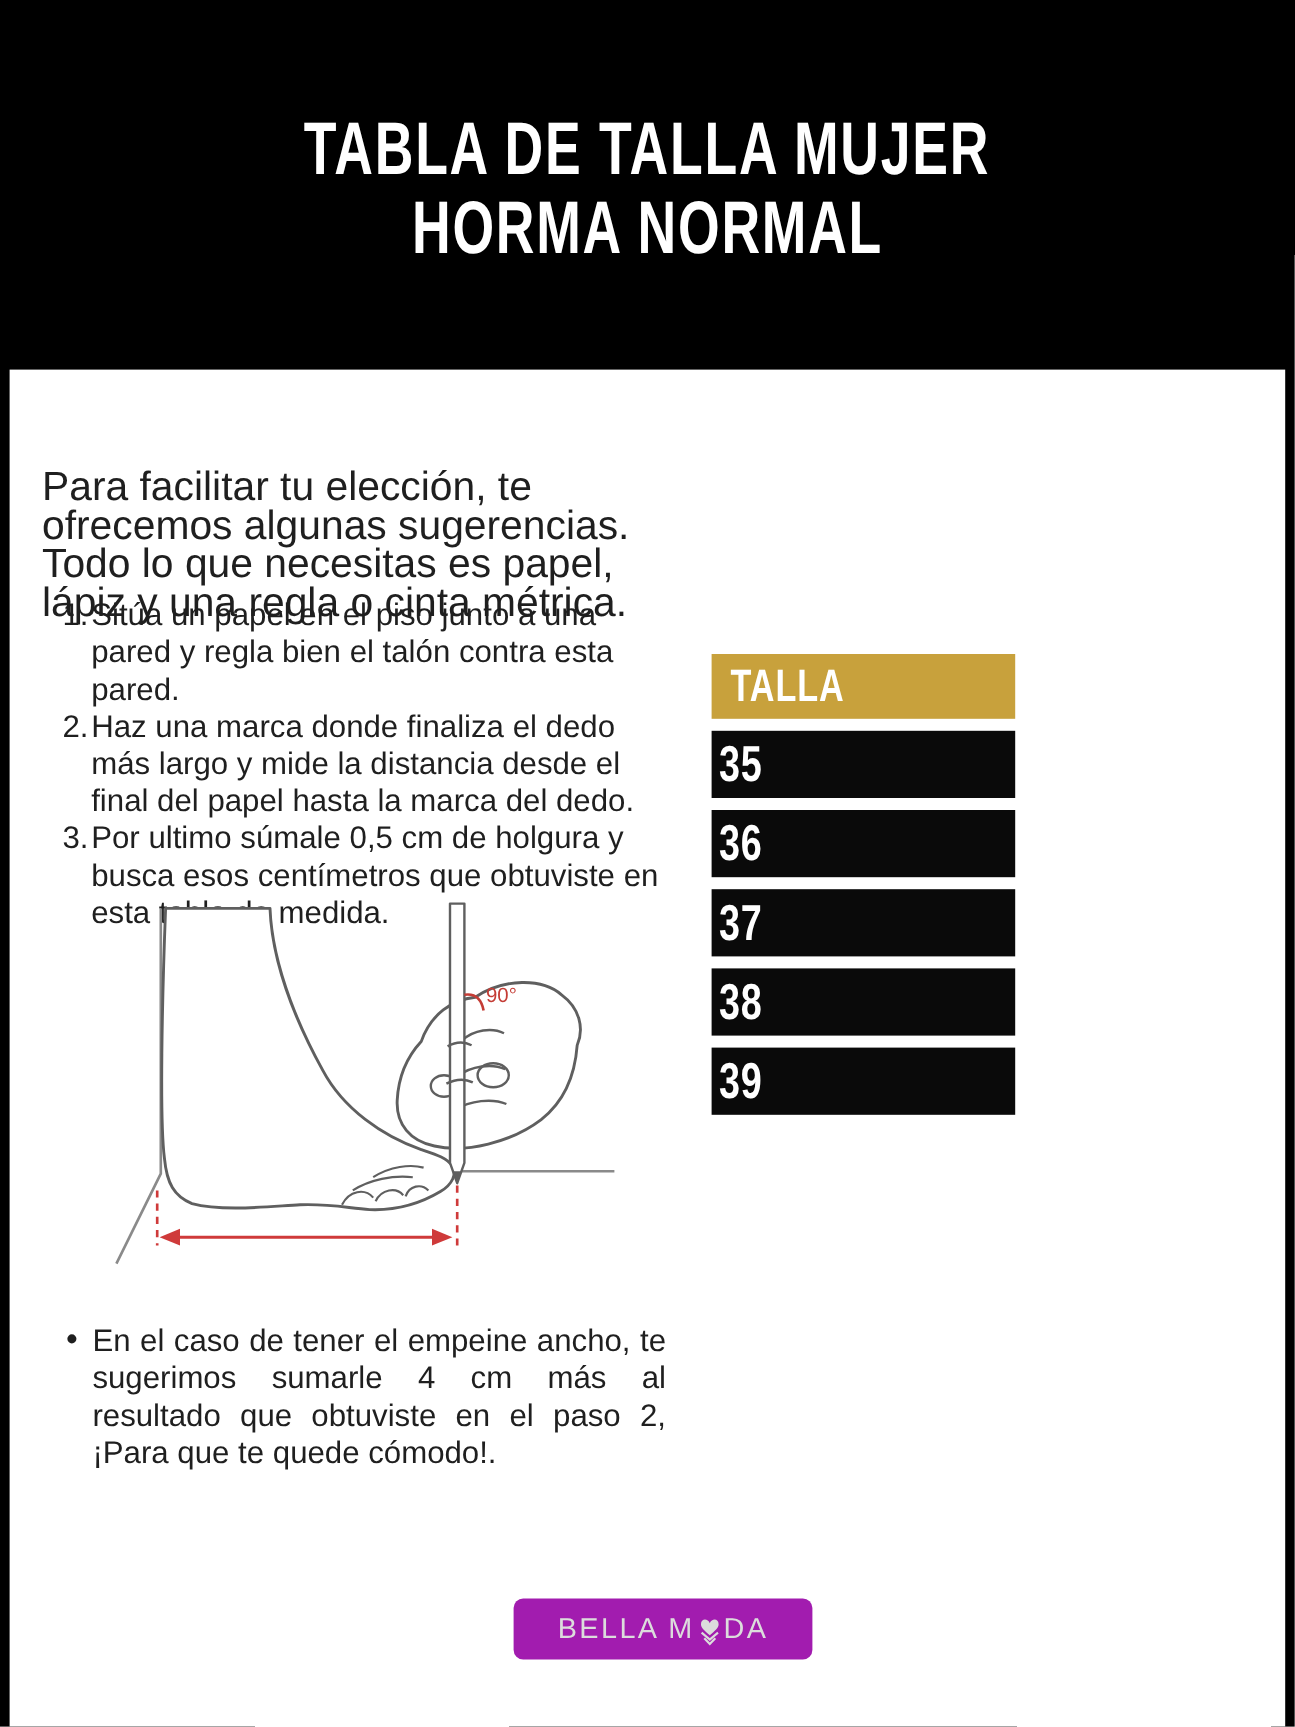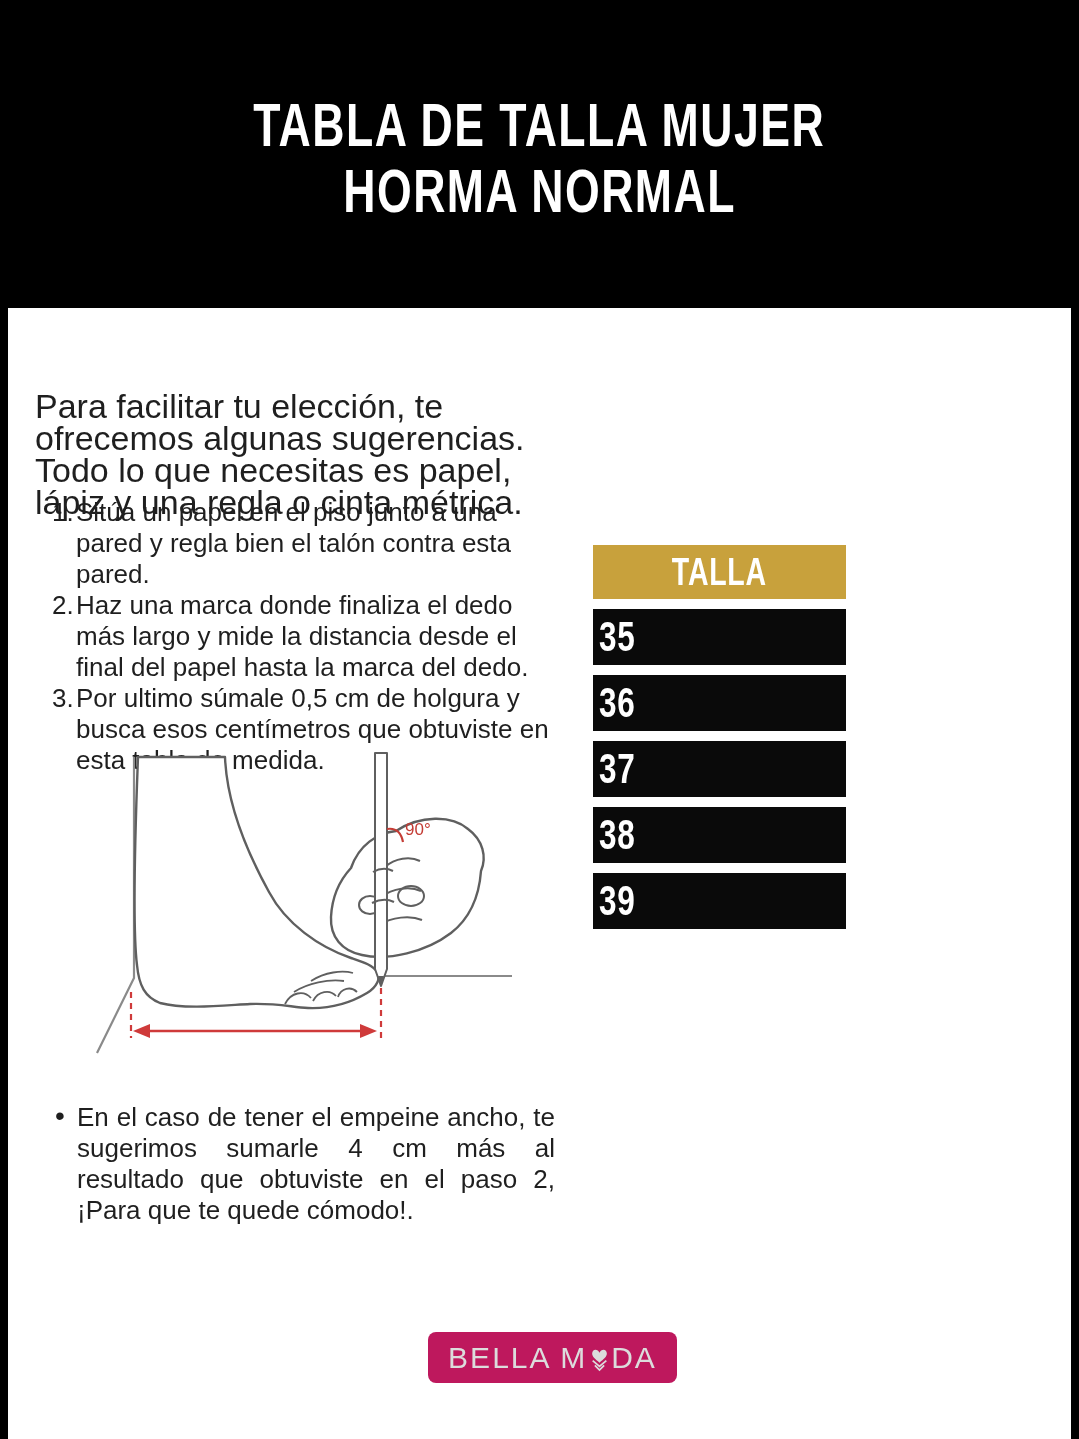--- a/index.html
+++ b/index.html
@@ -32,43 +32,43 @@
     list-style:none;font-size:26px;line-height:31px;color:#1f1f1f;
   }
   .step{position:relative;padding-left:24px;}
   .step-num{position:absolute;left:0;top:0;}
   
   .col{position:absolute;display:flex;flex-direction:column;gap:10px;}
   .col-talla{left:593px;top:545px;width:253px;}
   .col-cm{left:857px;top:545px;width:135px;}
   .th{
     height:54px;background:#C8A13C;color:#fff;
-    display:flex;align-items:center;justify-content:center;
+    display:flex;align-items:center;justify-content:flex-start;
   }
   .td{
     height:56px;background:#0a0a0a;color:#fff;
     display:flex;align-items:center;
   }
   .th .cond{font-size:38px;font-weight:700;letter-spacing:1px;transform:scaleX(0.75);}
   .td .cond{font-size:42px;font-weight:700;letter-spacing:1px;transform:scaleX(0.75);}
   
   .diagram{position:absolute;left:80px;top:745px;width:480px;height:330px;}
   
   .note{
     position:absolute;left:55px;top:1102px;width:500px;
     font-size:26px;line-height:31px;color:#1f1f1f;
   }
   .note-bullet{position:absolute;left:0;top:-2px;font-size:28px;}
   .note-text{display:block;padding-left:22px;text-align:justify;margin:0;}
   
   .logo{
     position:absolute;left:428px;top:1332px;width:249px;height:51px;
-    background:#be185d;border-radius:8px;
+    background:#a21caf;border-radius:8px;
     display:flex;align-items:center;justify-content:center;
-    color:#dcdcdc;font-size:30px;letter-spacing:2px;
+    color:#dcdcdc;font-size:24px;letter-spacing:2px;
   }
   .logo .heart-o{margin:2px 1px 0 2px;}
 </style>
 </head>
 <body>
 
 <div class="page">
 
   <div class="content-bg"></div>
 

